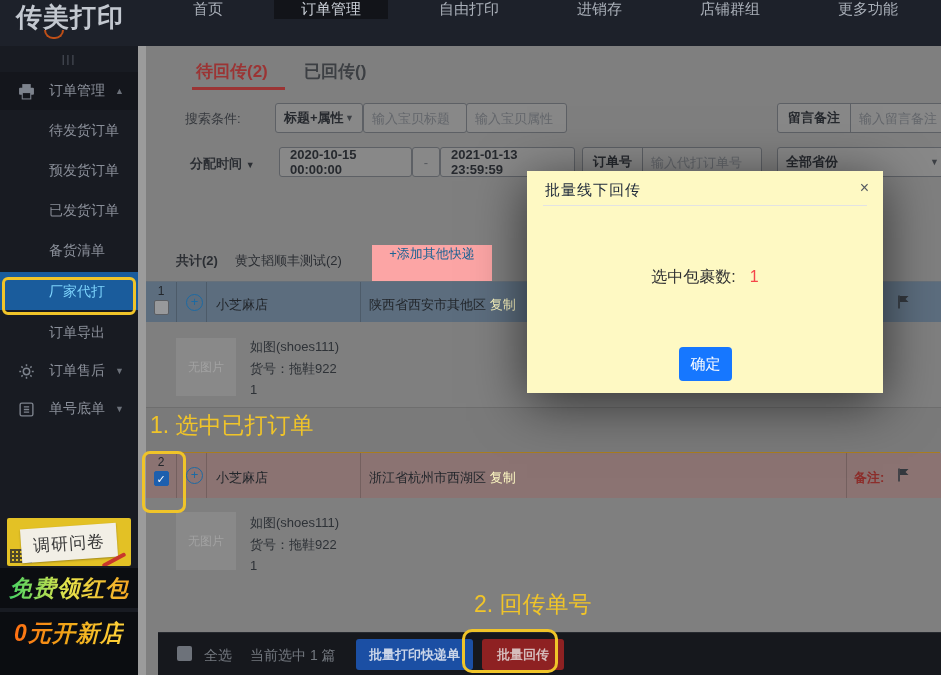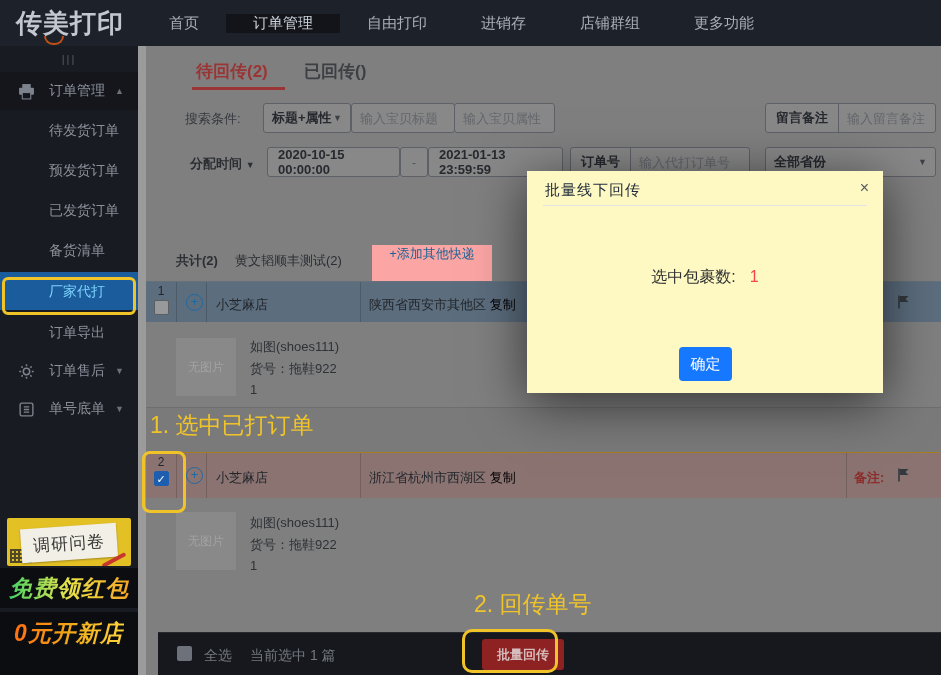--- a/index.html
+++ b/index.html
@@ -1,20 +1,20 @@
 <!DOCTYPE html>
 <html><head>
 <meta charset="utf-8">
 <style>
   * { margin:0; padding:0; box-sizing:border-box; }
   body { font-family:"Liberation Sans","DejaVu Sans",sans-serif; background:#444; }
   .app { position:relative; width:941px; height:675px; overflow:hidden; background:#808080; font-family:"Liberation Sans","DejaVu Sans",sans-serif; }
 
   
-  .navbar { position:absolute; left:0; top:0; width:941px; height:46px; background:#1d212a; display:flex; align-items:center; z-index:5; }
+  .navbar { position:absolute; left:0; top:0; width:941px; height:46px; background:#1d212a; display:flex; align-items:flex-start; z-index:5;gap:24px; }
   .logo { position:relative; width:142px; display:flex; align-items:center; padding-left:16px; color:#c3c8d0; font-size:26px; font-weight:bold; letter-spacing:1px; }
   .logo-arc { position:absolute; left:44px; top:30px; width:20px; height:9px; border:2px solid #bf4f17; border-top:none; border-radius:0 0 20px 20px; }
   .nav-item { display:flex; align-items:center; padding:0 27px; color:#a9afb8; font-size:15px; cursor:pointer; }
   .nav-item.active { background:#121419; color:#ccd1d9; }
 
   
   .sidebar { position:absolute; left:0; top:46px; width:138px; height:629px; background:#181b22; z-index:4; }
   .collapse-row { height:26px; display:flex; align-items:center; justify-content:center; color:#565c66; font-size:11px; letter-spacing:2px; }
   .side-group { height:38px; display:flex; align-items:center; padding:0 14px 0 18px; color:#8b909a; font-size:14px; background:#14161c; }
   .side-group .gicon { width:17px; height:17px; margin-right:14px; flex:none; }
@@ -37,21 +37,21 @@
 
   
   .main { position:absolute; left:146px; top:46px; width:795px; height:629px; background:#7f7f7f; overflow:hidden; }
 
   .tab { position:absolute; top:14px; font-size:17px; font-weight:bold; cursor:pointer; }
   .tab.active { color:#9b3434; }
   .tab.idle { color:#3c3f43; }
   .tab-underline { position:absolute; left:46px; top:41px; width:93px; height:3px; background:#9b3434; }
 
   .fl-label { position:absolute; font-size:13px; color:#36393e; }
-  .fbox { position:absolute; height:30px; border:1px solid #5d6065; border-radius:3px; background:#888888; display:flex; align-items:center; font-size:13px; }
+  .fbox { position:absolute; height:30px; border:1px solid #5d6065; border-radius:3px; background:#888888; display:flex; align-items:center; font-size:13px;margin-left:12px; }
   .fbox .seg-label { padding:0 10px; font-weight:bold; color:#26292e; border-right:1px solid #5d6065; height:100%; display:flex; align-items:center; flex:none; }
   .fbox input { flex:1; min-width:0; border:none; background:transparent; font-size:13px; color:#2f3338; padding:0 8px; outline:none; font-family:inherit; }
   .fbox input::placeholder { color:#63666b; opacity:1; }
   .fbox.select { justify-content:space-between; padding:0 8px; font-weight:bold; color:#26292e; cursor:pointer; }
   .fbox .sel-caret { font-size:9px; color:#3d4045; }
   .fbox.dateval { padding:0 10px; font-weight:bold; color:#26292e; }
   .plainsel { position:absolute; font-size:13px; font-weight:bold; color:#2b2e33; cursor:pointer; }
   .plainsel .sel-caret { font-size:9px; }
 
   .sum-text { position:absolute; font-size:13px; color:#2b2e33; }
@@ -60,21 +60,21 @@
   .orow-head { position:absolute; left:0; width:795px; display:flex; align-items:center; }
   .head-1 { top:235px; height:41px; background:#5c6d7e; border-top:1px solid #66707a; }
   .head-2 { top:407px; height:45px; background:#8b7372; }
   .vdiv { position:absolute; top:0; bottom:0; width:1px; background:rgba(0,0,0,.16); }
   .numchk { position:absolute; left:2px; top:2px; width:26px; text-align:center; font-size:12px; color:#23272c; }
   .chk { width:15px; height:15px; margin:2px auto 0; border:1px solid #5b5e63; background:#98999b; border-radius:2px; }
   .chk.checked { background:#1d5fae; border-color:#1d5fae; color:#fff; font-size:11px; line-height:14px; text-align:center; }
   .cplus { position:absolute; left:40px; width:17px; height:17px; border:1.5px solid #1d6aa3; border-radius:50%; color:#1d6aa3; font-size:13px; line-height:14px; text-align:center; cursor:pointer; }
   .shopname { position:absolute; left:70px; font-size:13px; color:#22262b; }
   .addr { position:absolute; left:223px; font-size:13px; color:#22262b; }
-  .copylink { color:#000000; cursor:pointer; }
+  .copylink { color:#fef9c3; cursor:pointer; }
   .remark-lbl { position:absolute; left:708px; font-size:13px; font-weight:bold; color:#8c2e2b; }
   .flagpos { position:absolute; left:750px; width:16px; height:16px; cursor:pointer; }
 
   .prod-row { position:absolute; left:0; width:795px; background:#7f7f7f; }
   .prod-1 { top:276px; height:86px; border-bottom:1px solid #6e6e6e; }
   .prod-2 { top:452px; height:134px; }
   .noimg { position:absolute; left:30px; width:60px; height:58px; background:#898989; color:#a2a2a2; font-size:12px; display:flex; align-items:center; justify-content:center; }
   .pline { position:absolute; left:104px; font-size:13px; color:#2e3237; }
 
   .gap-row { position:absolute; left:0; top:362px; width:795px; height:44px; background:#7a7a7a; }
@@ -310,20 +310,23 @@
       <div class="noimg" style="top:14px;">无图片</div>
       <div class="pline" style="top:16px;">如图(shoes111)</div>
       <div class="pline" style="top:38px;">货号：拖鞋922</div>
       <div class="pline" style="top:60px;">1</div>
     </div>
 
     <div class="bottom-bar">
       <div class="bb-chk"></div>
       <div class="bb-text" style="left:46px;">全选</div>
       <div class="bb-text" style="left:92px;">当前选中 1 篇</div>
+      <div class="bb-btn bb-print">
+          <span>批量打印快递单</span>
+        </div>
       <div class="bb-btn bb-upload">
           <span>批量回传</span>
         </div>
     </div>
   </div>
 
   <div class="modal">
     <div class="modal-title">批量线下回传</div>
     <div class="modal-close">×</div>
     <div class="modal-div"></div>

